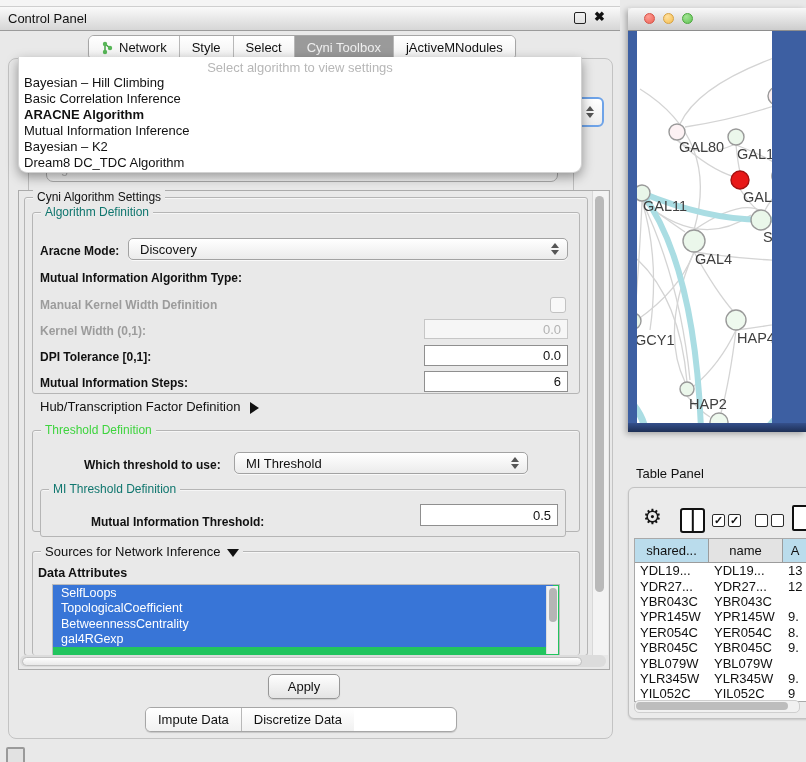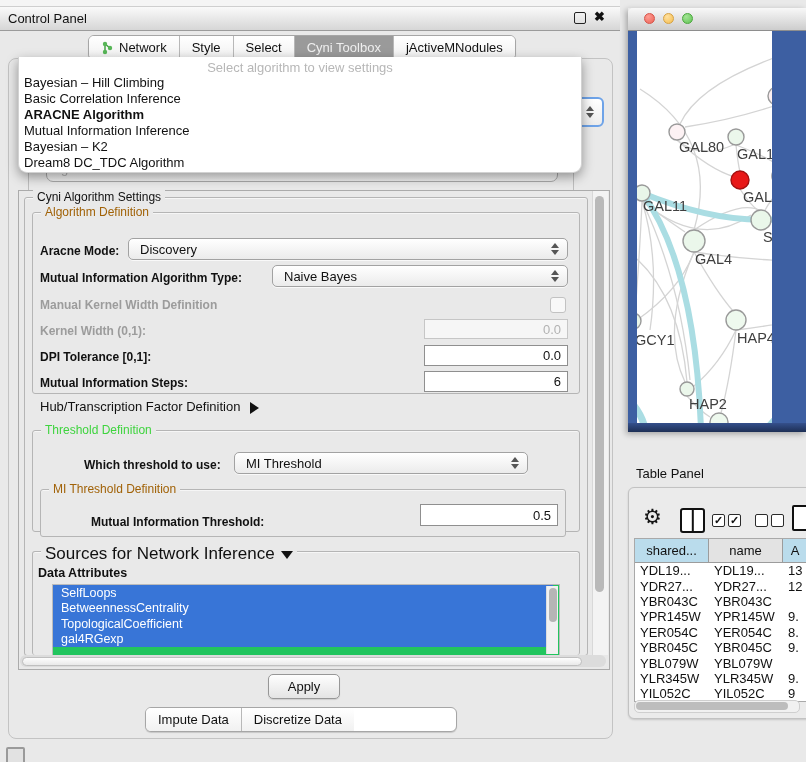--- a/index.html
+++ b/index.html
@@ -30,21 +30,21 @@
                 background:linear-gradient(#fff,#ececec);}
   #hidden-grp{left:28px;top:96px;width:544px;height:94px;border:1px solid #bdbdbd;border-radius:2px;}
   #hidden-combo2{left:46px;top:152px;width:512px;height:30px;border:1px solid #a9a9a9;border-radius:7px;
                  background:linear-gradient(#ffffff,#efefef);font-size:13px;color:#b4b4b4;
                  display:flex;align-items:flex-end;padding:0 0 5px 14px;box-sizing:border-box;}
 
   
   #settings{left:18px;top:190px;width:590px;height:478px;border:1px solid #ababab;background:#e9e9e9;overflow:hidden;}
   .grp{position:absolute;border:1px solid #b5b5b5;border-radius:3px;box-shadow:inset 0 1px 0 rgba(255,255,255,.6);}
   .legend{position:absolute;top:-8px;left:8px;background:#e9e9e9;padding:0 4px;font-size:12px;white-space:nowrap;}
-  .legend.blue{color:#a16207;}
+  .legend.blue{color:#0f766e;}
   .legend.green{color:#3ed43e;}
   .lbl{position:absolute;font-size:12px;font-weight:bold;color:#111;white-space:nowrap;}
   .lbl.dis{font-weight:bold;color:#9c9c9c;}
   .combo{position:absolute;height:22px;border:1px solid #a2a2a2;border-radius:5px;
          background:linear-gradient(#ffffff,#ebebeb);display:flex;align-items:center;
          padding:0 24px 0 11px;font-size:13px;box-sizing:border-box;box-shadow:0 1px 0 rgba(255,255,255,.7);}
   .spin{position:absolute;right:8px;top:50%;transform:translateY(-50%);display:flex;flex-direction:column;gap:2px;}
   .spin i{display:block;width:0;height:0;border-left:4px solid transparent;border-right:4px solid transparent;}
   .spin i.up{border-bottom:5px solid #555;}
   .spin i.dn{border-top:5px solid #555;}
@@ -183,27 +183,20 @@
   </div>
   <span class="lbl" style="left:40px;top:244px;">Aracne Mode:</span>
   <div class="combo abs" style="left:128px;top:238px;width:440px;">
     <span>Discovery</span>
     <span class="spin">
         <i class="up"></i>
         <i class="dn"></i>
       </span>
   </div>
   <span class="lbl" style="left:40px;top:271px;">Mutual Information Algorithm Type:</span>
-  <div class="combo abs" style="left:272px;top:265px;width:296px;">
-    <span>Naive Bayes</span>
-    <span class="spin">
-        <i class="up"></i>
-        <i class="dn"></i>
-      </span>
-  </div>
   <span class="lbl dis" style="left:40px;top:298px;">Manual Kernel Width Definition</span>
   <div class="abs" id="manual-check"></div>
   <span class="lbl dis" style="left:40px;top:324px;">Kernel Width (0,1):</span>
   <div class="tfield dis" style="left:424px;top:319px;width:144px;">
     <span>0.0</span>
   </div>
   <span class="lbl" style="left:40px;top:350px;">DPI Tolerance [0,1]:</span>
   <div class="tfield" style="left:424px;top:345px;width:144px;height:21px;">
     <span>0.0</span>
   </div>
@@ -229,28 +222,28 @@
   </div>
   <div class="abs grp" style="left:40px;top:489px;width:524px;height:46px;background:#e9e9e9;">
     <span class="legend blue">MI Threshold Definition</span>
   </div>
   <span class="lbl" style="left:48px;top:515px;padding-left:43px;">Mutual Information Threshold:</span>
   <div class="tfield" style="left:420px;top:504px;width:138px;height:22px;">
     <span>0.5</span>
   </div>
 
   <div class="abs grp" style="left:32px;top:551px;width:546px;height:103px;border-bottom:none;">
-    <span class="legend" style="font-size:17px;"><span>Sources for Network Inference</span><span class="tri-down"></span></span>
+    <span class="legend" style="font-size:13px;"><span>Sources for Network Inference</span><span class="tri-down"></span></span>
   </div>
   <span class="lbl" style="left:38px;top:566px;font-size:12.5px;">Data Attributes</span>
   <div class="abs" id="attr-list">
     <div id="attr-items">
         <div class="attr-item">SelfLoops</div>
+        <div class="attr-item">TopologicalCoefficient</div>
         <div class="attr-item">BetweennessCentrality</div>
-        <div class="attr-item">TopologicalCoefficient</div>
         <div class="attr-item">gal4RGexp</div>
       </div>
     <div id="attr-vsb">
       <div id="attr-vsb-thumb"></div>
     </div>
   </div>
 
   <div class="abs" id="set-vsb"></div>
   <div class="abs" id="set-vsb-thumb"></div>
   <div class="abs" id="set-hsb"></div>

